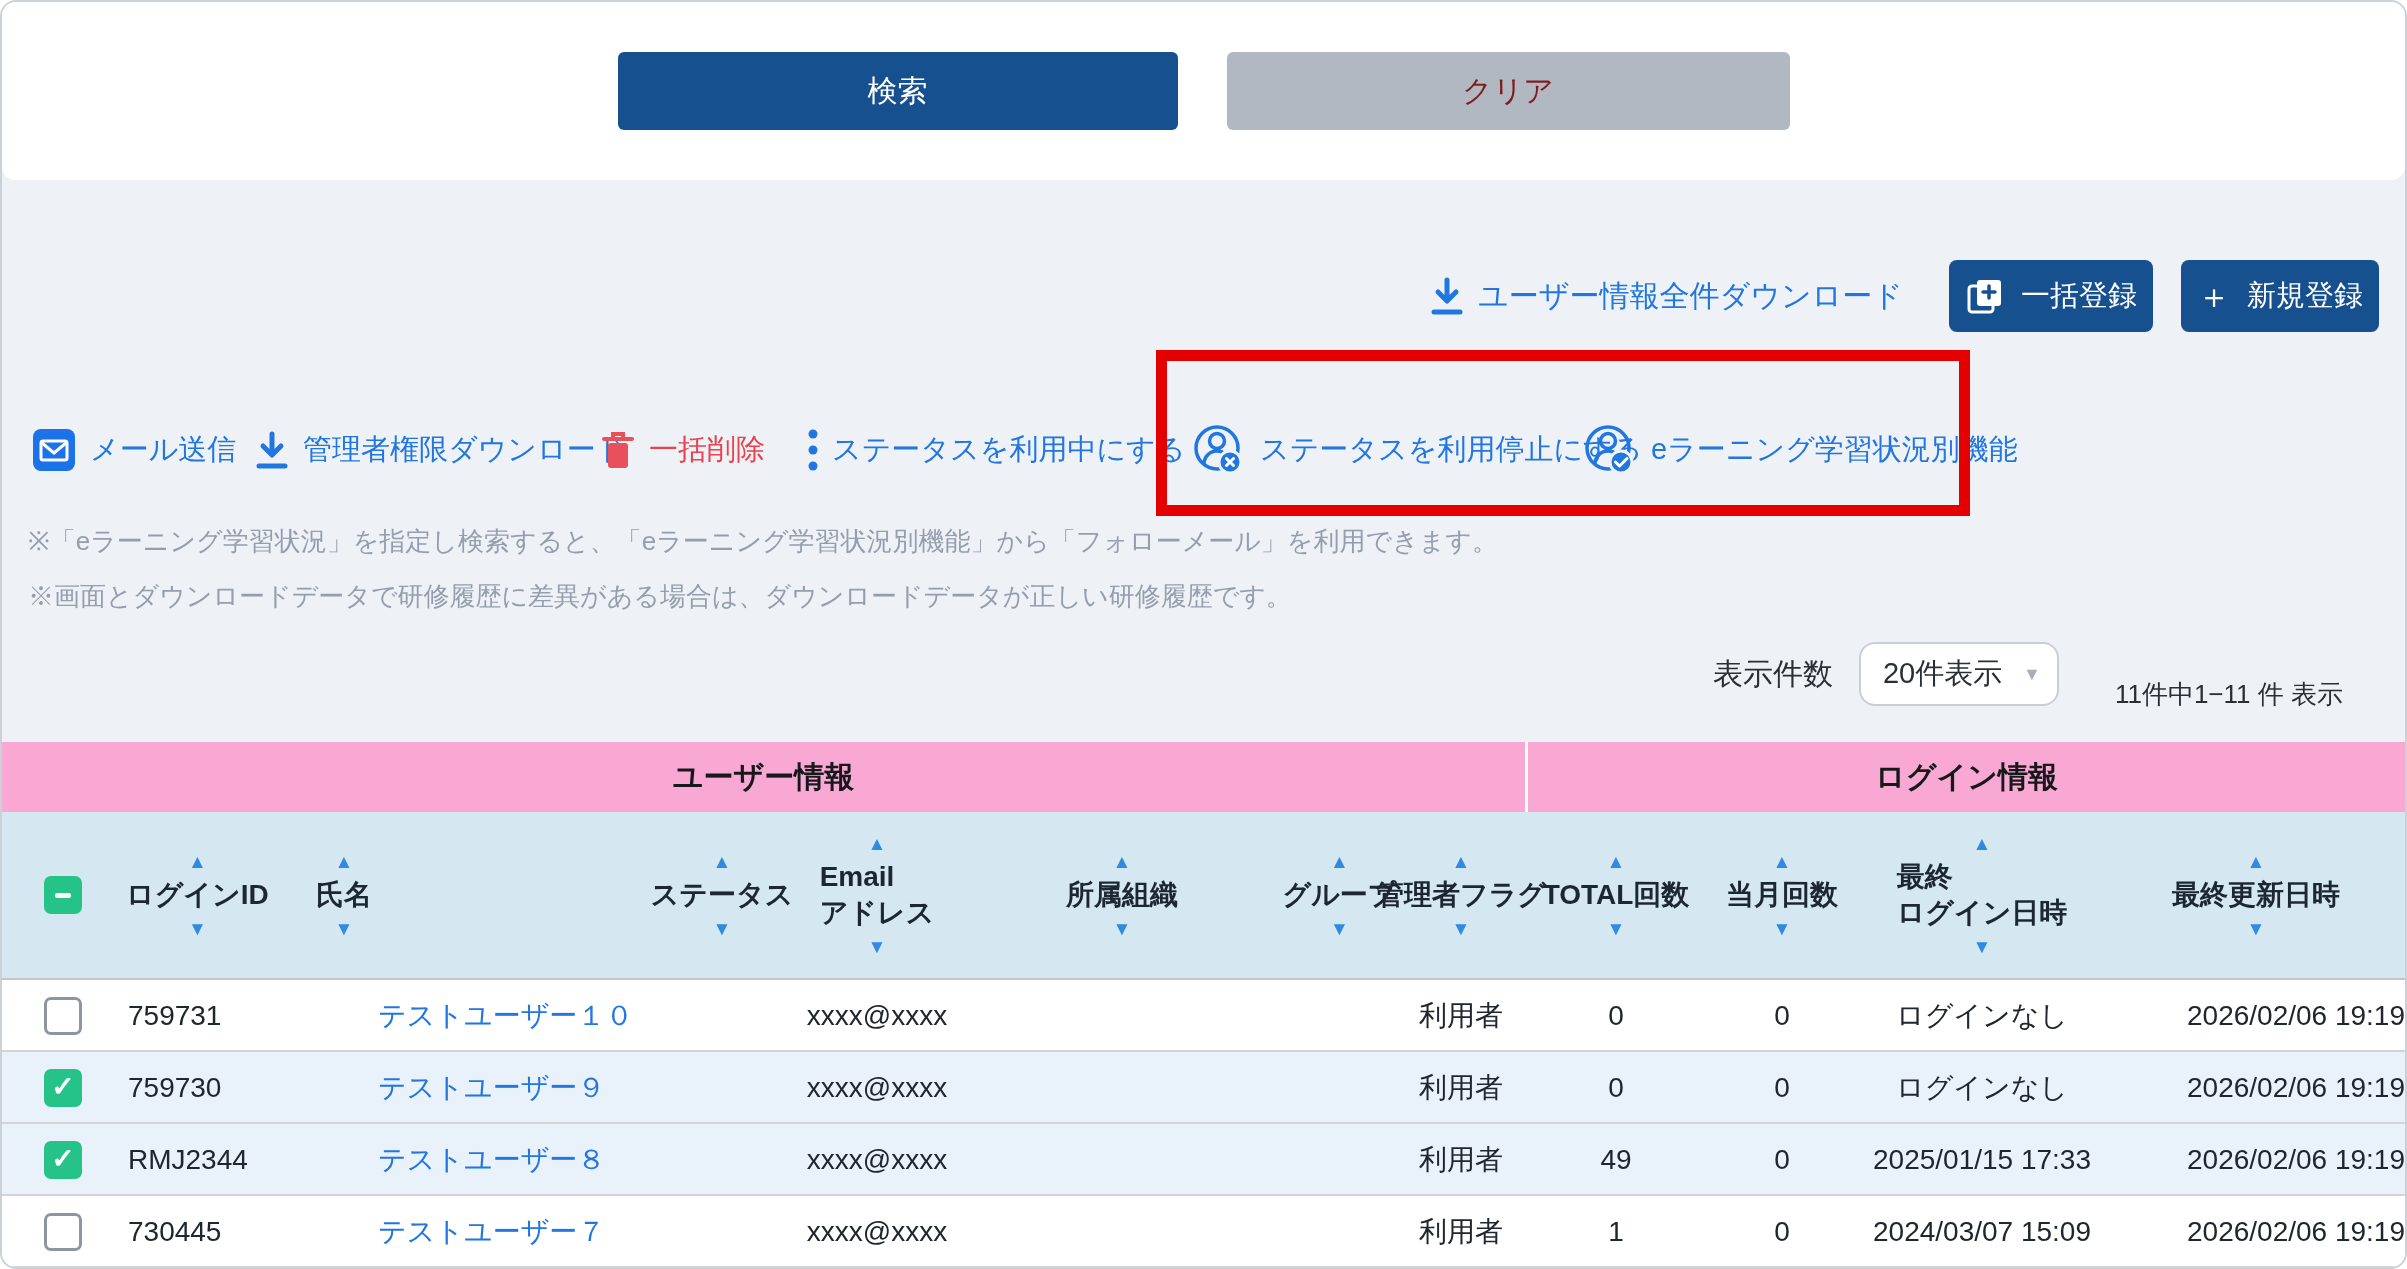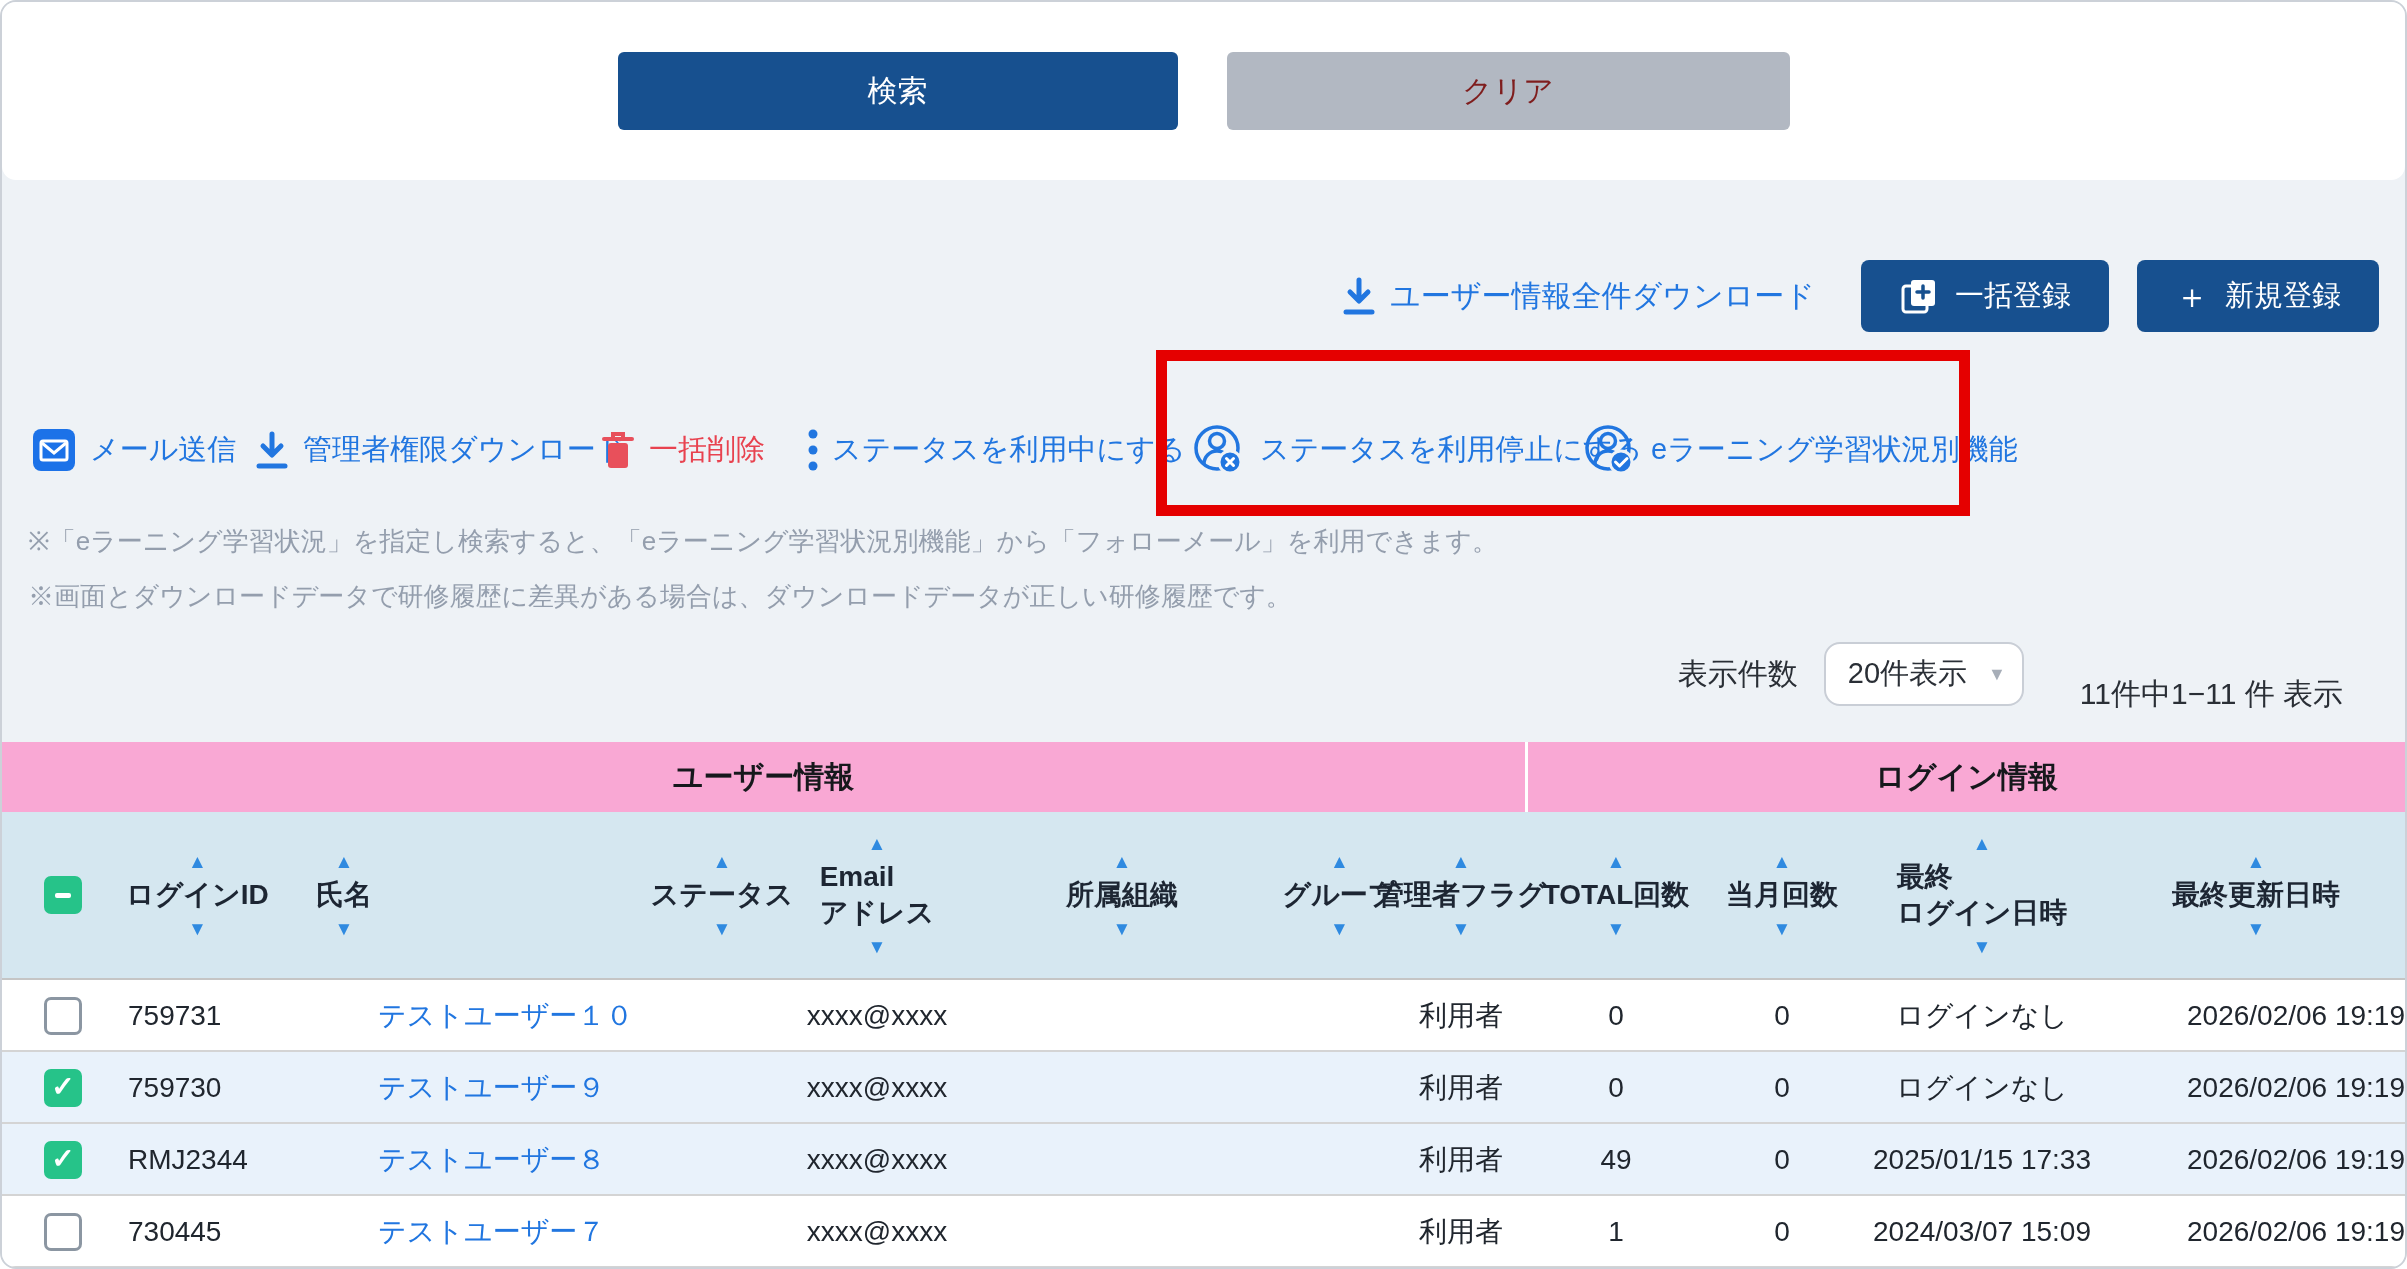--- a/index.html
+++ b/index.html
@@ -11,21 +11,21 @@
   .top-card { position:absolute; top:0; left:0; width:100%; height:178px; background:#fff;
               border-radius:0 0 14px 14px; display:flex; justify-content:center; align-items:center; gap:49px; }
   .btn-search { width:560px; height:78px; background:#17508f; color:#fff; font-size:30px;
                 border:none; border-radius:6px; cursor:pointer; font-family:inherit; }
   .btn-clear  { width:563px; height:78px; background:#b2b8c2; color:#7f1d1d; font-size:30px;
                 border:none; border-radius:6px; cursor:pointer; font-family:inherit; }
 
   
   .actions { position:absolute; top:258px; right:26px; display:flex; align-items:center; gap:28px; }
   .dl-link { display:flex; align-items:center; gap:14px; color:#2176e0; font-size:30px; cursor:pointer; margin-right:18px; }
-  .btn-navy { height:72px; padding:0 38px; background:#17508f; color:#fff; font-size:29px; border:none;
+  .btn-navy { height:72px; padding:0 16px; background:#17508f; color:#fff; font-size:29px; border:none;
               border-radius:8px; cursor:pointer; display:flex; align-items:center; gap:16px; font-family:inherit; }
   .plus-glyph { font-size:34px; line-height:1; }
 
   
   .toolbar { position:absolute; top:412px; left:0; width:100%; height:72px; }
   .t-item { position:absolute; top:0; height:72px; display:flex; align-items:center; gap:14px;
             font-size:29px; color:#2176e0; cursor:pointer; white-space:nowrap; }
   .t-item.red { color:#e8424f; }
   .hl-box { position:absolute; left:1154px; top:348px; width:814px; height:166px;
             border:11px solid #e50000; pointer-events:none; }
@@ -35,21 +35,21 @@
            font-size:26px; color:#949ead; }
 
   
   .pager { position:absolute; top:640px; right:62px; height:64px; display:flex; align-items:center; gap:26px; }
   .pager-label { font-size:30px; color:#2a2f36; }
   .per-page { position:relative; width:200px; height:64px; background:#fff; border:2px solid #c9ced6;
               border-radius:16px; display:flex; align-items:center; padding-left:22px; font-size:29px;
               color:#2a2f36; cursor:pointer; }
   .per-page .dd { position:absolute; right:16px; top:50%; transform:translateY(-50%);
                   font-size:18px; color:#a7aeb8; }
-  .range-text { font-size:30px; color:#2a2f36; margin-left:30px;margin-top:40px; }
+  .range-text { font-size:26px; color:#2a2f36; margin-left:30px;margin-top:40px; }
 
   
   .tbl { position:absolute; top:740px; left:0; width:100%; }
   .grp-row { display:grid; grid-template-columns:1523px minmax(0,1fr); height:70px; background:#f9a8d4; }
   .grp-cell { display:flex; align-items:center; justify-content:center; font-size:30px; font-weight:bold; color:#16181c; }
   .grp-cell + .grp-cell { border-left:3px solid #fff; }
   .grid12 { display:grid;
     grid-template-columns:110px 190px 350px 140px 170px 320px 115px 128px 182px 150px 250px minmax(0,1fr); }
   .hdr-row { height:168px; background:#d5e7f0; border-bottom:2px solid #c5c5c5; }
   .hc { display:flex; align-items:center; justify-content:center; }

